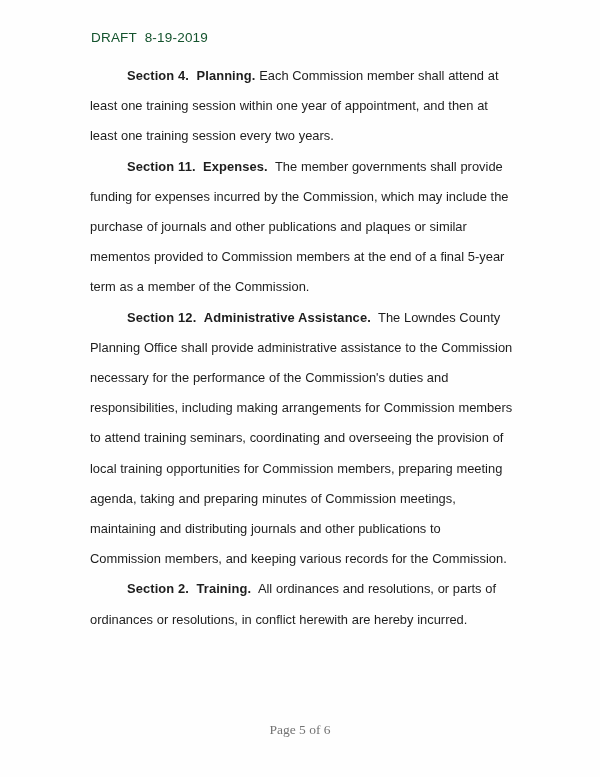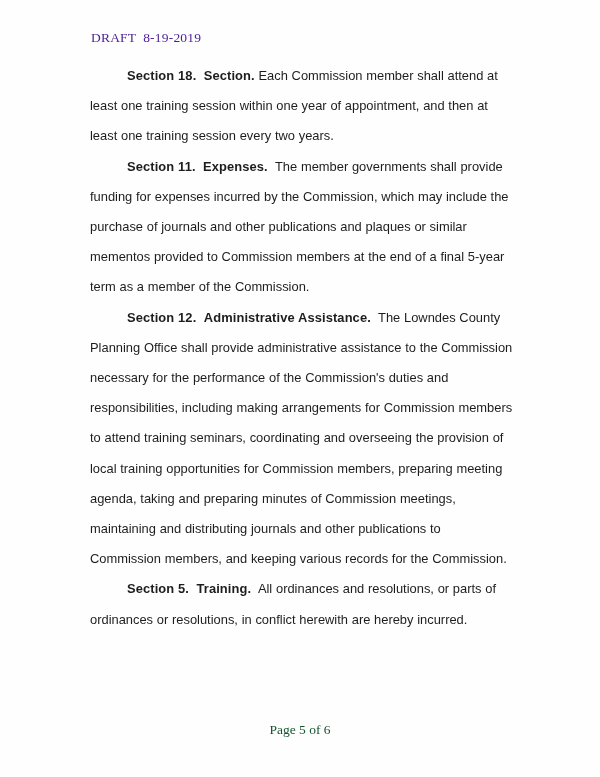--- a/index.html
+++ b/index.html
@@ -20,24 +20,24 @@
     position: absolute;
     inset: 0;
     background: #fefefe;
   }
 
   
   .doc-header {
     position: absolute;
     top: 30px;
     left: 91px;
-    font-family: Liberation Serif, serif;
+    font-family: Liberation Sans, sans-serif;
     font-size: 13.5px;
     letter-spacing: 0.2px;
-    color: #4c1d95;
+    color: #14532d;
     white-space: pre;
   }
 
   
   .body-block {
     position: absolute;
     top: 61px;
     left: 90px;
     width: 424px;
   }
@@ -63,46 +63,46 @@
 
   
   .doc-footer {
     position: absolute;
     top: 722px;
     left: 0;
     width: 600px;
     text-align: center;
     font-family: "Liberation Serif", serif;
     font-size: 13.5px;
-    color: #14532d;
+    color: #737373;
   }
 </style>
 </head>
 <body>
 
 <div class="page">
 
   <div class="doc-header">DRAFT  8-19-2019</div>
 
   <div class="body-block">
 
     <p class="para">
-      <span class="sec-head">Section 18.</span><span class="gap-wide">  </span><span class="sec-head">Section.</span><span class="gap-wide"> </span><span>Each Commission member shall attend at least one training session within one year of appointment, and then at least one training session every two years.</span>
+      <span class="sec-head">Section 4.</span><span class="gap-wide">  </span><span class="sec-head">Planning.</span><span class="gap-wide"> </span><span>Each Commission member shall attend at least one training session within one year of appointment, and then at least one training session every two years.</span>
     </p>
 
     <p class="para">
       <span class="sec-head">Section 11.</span><span class="gap-wide">  </span><span class="sec-head">Expenses.</span><span class="gap-wide">  </span><span>The member governments shall provide funding for expenses incurred by the Commission, which may include the purchase of journals and other publications and plaques or similar mementos provided to Commission members at the end of a final 5-year term as a member of the Commission.</span>
     </p>
 
     <p class="para">
       <span class="sec-head">Section 12.</span><span class="gap-wide">  </span><span class="sec-head">Administrative Assistance.</span><span class="gap-wide">  </span><span>The Lowndes County Planning Office shall provide administrative assistance to the Commission necessary for the performance of the Commission's duties and responsibilities, including making arrangements for Commission members to attend training seminars, coordinating and overseeing the provision of local training opportunities for Commission members, preparing meeting agenda, taking and preparing minutes of Commission meetings, maintaining and distributing journals and other publications to Commission members, and keeping various records for the Commission.</span>
     </p>
 
     <p class="para">
-      <span class="sec-head">Section 5.</span><span class="gap-wide">  </span><span class="sec-head">Training.</span><span class="gap-wide">  </span><span>All ordinances and resolutions, or parts of ordinances or resolutions, in conflict herewith are hereby incurred.</span>
+      <span class="sec-head">Section 2.</span><span class="gap-wide">  </span><span class="sec-head">Training.</span><span class="gap-wide">  </span><span>All ordinances and resolutions, or parts of ordinances or resolutions, in conflict herewith are hereby incurred.</span>
     </p>
 
 
   </div>
 
   <div class="doc-footer">Page 5 of 6</div>
 
 </div>
 
 </body></html>

